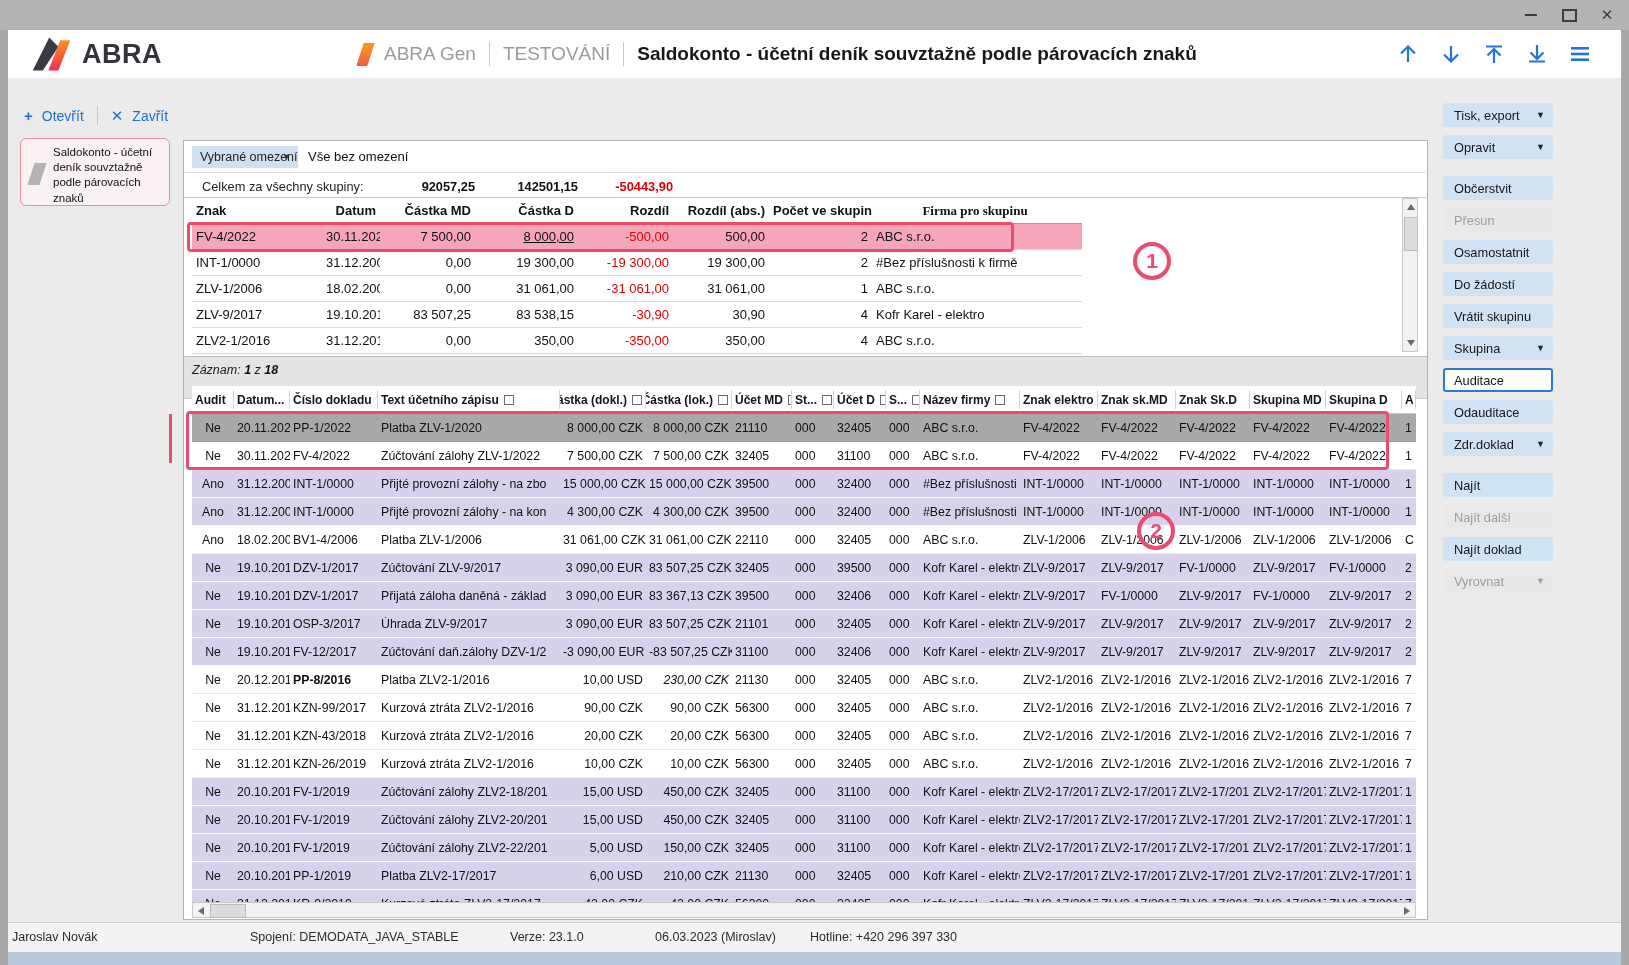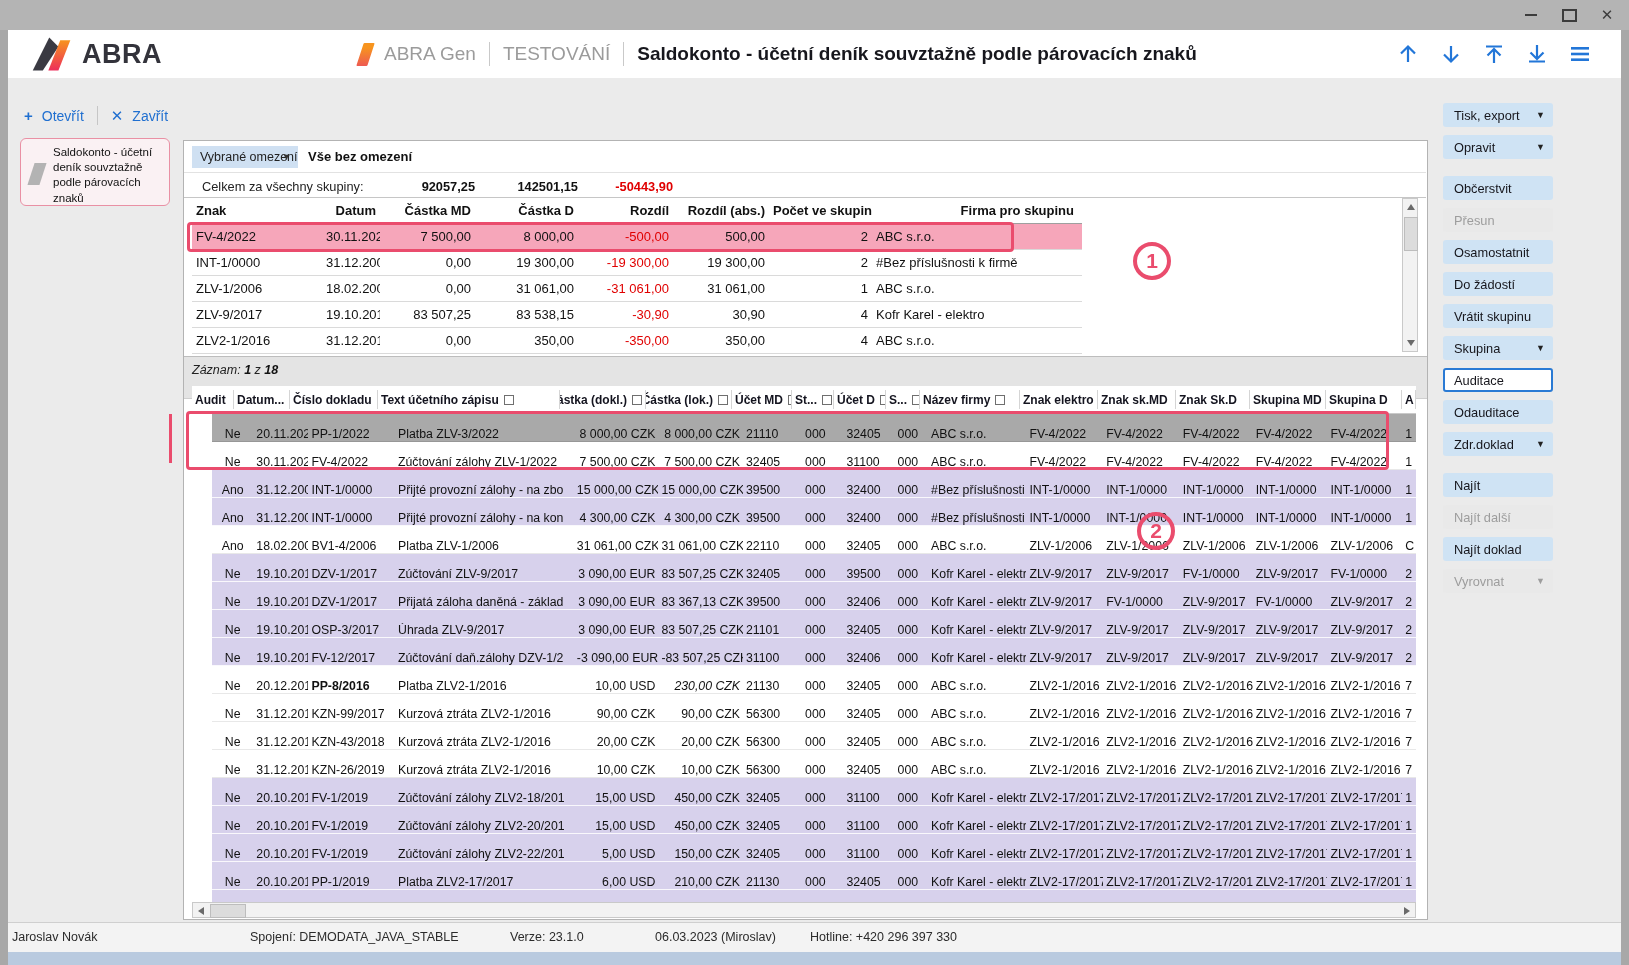--- a/index.html
+++ b/index.html
@@ -34,21 +34,21 @@
   
   .tabs{position:absolute;left:200px;top:98px;height:36px;display:flex;}
   .tab{margin-right:48px;font-size:14px;color:#17171d;padding:6px 2px 9px 2px;cursor:pointer;}
   .tab.active{border-bottom:3px solid #e8386b;font-weight:400;}
   .ak{text-decoration:underline;}
   
   .panel{position:absolute;left:183px;top:140px;width:1245px;height:780px;background:#ffffff;border:1px solid #b3b3b3;box-sizing:border-box;}
   .filterbox{position:absolute;left:192px;top:146px;width:106px;height:22px;background:#cfe0f2;display:flex;align-items:center;
              font-size:12.5px;color:#222;padding-left:8px;box-sizing:border-box;cursor:pointer;}
   .filterbox .caret{position:absolute;right:7px;font-size:9px;color:#333;}
-  .filterval{position:absolute;left:308px;top:146px;height:22px;line-height:22px;font-size:13px;font-weight:700;color:#111;}
+  .filterval{position:absolute;left:308px;top:146px;height:22px;line-height:22px;font-size:13px;font-weight:400;color:#111;}
   .filterline{position:absolute;left:184px;top:172px;width:1242px;height:1px;background:#e2e2e2;}
   .sumrow{position:absolute;left:0;top:176px;width:100%;height:22px;font-size:12.8px;color:#222;}
   .sumlabel{position:absolute;left:202px;top:3px;}
   .sumnum{position:absolute;top:3px;text-align:right;font-weight:700;color:#111;}
   .sumline{position:absolute;left:184px;top:197px;width:1242px;height:1px;background:#c6c6c6;}
   .neg{color:#e00000 !important;}
   
   .ggrid{position:absolute;left:192px;top:198px;width:890px;}
   .g-hrow{display:flex;height:25px;border-bottom:1px solid #9f9f9f;align-items:center;}
   .g-hcell{font-size:13px;font-weight:700;color:#111;white-space:nowrap;overflow:hidden;box-sizing:border-box;padding:0 4px;}
@@ -58,21 +58,21 @@
   
   .recstrip{position:absolute;left:184px;top:356px;width:1243px;height:43px;background:#e4e4e4;border-top:1px solid #bdbdbd;border-bottom:1px solid #cfcfcf;box-sizing:border-box;font-style:italic;}
   .rectext{position:absolute;left:8px;top:6px;font-size:12.5px;color:#222;}
   .rectext b{font-weight:700;color:#111;}
   
   .jgrid{position:absolute;left:192px;top:386px;width:1224px;}
   .j-hrow{display:flex;height:27px;border-bottom:1px solid #c9c9c9;align-items:center;background:#fff;}
   .j-hcell{font-size:12px;font-weight:700;color:#14141f;white-space:nowrap;overflow:hidden;box-sizing:border-box;
            padding:0 3px;border-right:1px solid #d5d5d5;height:19px;display:flex;align-items:center;}
   .fbox{display:inline-block;width:8px;height:8px;border:1px solid #6f6f6f;margin-left:5px;flex:0 0 auto;background:#fff;}
-  .j-row{display:flex;height:27px;align-items:flex-end;background:#fff;border-bottom:1px solid #e8e8e8;cursor:default;margin-left:20px;}
+  .j-row{display:flex;height:27px;align-items:center;background:#fff;border-bottom:1px solid #e8e8e8;cursor:default;}
   .j-row.lavender{background:#d7d1ec;border-bottom:1px solid rgba(255,255,255,.85);}
   .j-row.selected{background:#a9a9a9;border-bottom:1px solid #979797;}
   .j-cell{font-size:12.3px;color:#111;white-space:nowrap;overflow:hidden;box-sizing:border-box;padding:0 3px;}
   
   .vscroll{position:absolute;left:1402px;top:198px;width:16px;height:154px;background:#f2f2f2;border:1px solid #c9c9c9;box-sizing:border-box;}
   .vthumb{position:absolute;left:1px;top:18px;width:12px;height:32px;background:#dcdcdc;border:1px solid #bdbdbd;}
   .tri{width:0;height:0;position:absolute;}
   .tri-up{left:4px;top:5px;border-left:4px solid transparent;border-right:4px solid transparent;border-bottom:6px solid #6a6a6a;}
   .tri-down{left:4px;bottom:5px;border-left:4px solid transparent;border-right:4px solid transparent;border-top:6px solid #6a6a6a;}
   .hscroll{position:absolute;left:192px;top:902px;width:1224px;height:16px;background:#f2f2f2;border:1px solid #c9c9c9;box-sizing:border-box;}
@@ -204,27 +204,27 @@
 
   <div class="ggrid" id="ggrid">
       <div class="g-hrow">
         <div class="g-hcell" style="width: 130px; text-align: left;">Znak</div>
         <div class="g-hcell" style="width: 58px; text-align: right;">Datum</div>
         <div class="g-hcell" style="width: 95px; text-align: right;">Částka MD</div>
         <div class="g-hcell" style="width: 103px; text-align: right;">Částka D</div>
         <div class="g-hcell" style="width: 95px; text-align: right;">Rozdíl</div>
         <div class="g-hcell" style="width: 96px; text-align: right;">Rozdíl (abs.)</div>
         <div class="g-hcell" style="width: 103px; text-align: right;">Počet ve skupině</div>
-        <div class="g-hcell" style="width: 206px; text-align: right;">Firma pro skupinu</div>
+        <div class="g-hcell" style="width: 206px; text-align: center; font-family: Liberation Serif, serif;">Firma pro skupinu</div>
       </div>
       <div class="g-row hl">
         <div class="g-cell" style="width: 130px; text-align: left;">FV-4/2022</div>
         <div class="g-cell" style="width: 58px; text-align: right;">30.11.2022</div>
         <div class="g-cell" style="width: 95px; text-align: right;">7 500,00</div>
-        <div class="g-cell" style="width: 103px; text-align: right;">8 000,00</div>
+        <div class="g-cell" style="width: 103px; text-align: right; text-decoration: underline;">8 000,00</div>
         <div class="g-cell neg" style="width: 95px; text-align: right;">-500,00</div>
         <div class="g-cell" style="width: 96px; text-align: right;">500,00</div>
         <div class="g-cell" style="width: 103px; text-align: right;">2</div>
         <div class="g-cell" style="width: 206px; text-align: left;">ABC s.r.o.</div>
       </div>
       <div class="g-row">
         <div class="g-cell" style="width: 130px; text-align: left;">INT-1/0000</div>
         <div class="g-cell" style="width: 58px; text-align: right;">31.12.2005</div>
         <div class="g-cell" style="width: 95px; text-align: right;">0,00</div>
         <div class="g-cell" style="width: 103px; text-align: right;">19 300,00</div>
@@ -341,21 +341,21 @@
           <span>Skupina D</span>
         </div>
         <div class="j-hcell" style="width: 14px; justify-content: flex-start;">
           <span>A</span>
         </div>
       </div>
       <div class="j-row selected">
         <div class="j-cell" style="width: 42px; text-align: center;">Ne</div>
         <div class="j-cell" style="width: 56px; text-align: left;">20.11.2022</div>
         <div class="j-cell" style="width: 88px; text-align: left;">PP-1/2022</div>
-        <div class="j-cell" style="width: 182px; text-align: left;">Platba ZLV-3/2022</div>
+        <div class="j-cell" style="width: 182px; text-align: left;">Platba ZLV-1/2020</div>
         <div class="j-cell" style="width: 86px; text-align: right;">8 000,00 CZK</div>
         <div class="j-cell" style="width: 86px; text-align: right;">8 000,00 CZK</div>
         <div class="j-cell" style="width: 60px; text-align: left;">21110</div>
         <div class="j-cell" style="width: 42px; text-align: left;">000</div>
         <div class="j-cell" style="width: 52px; text-align: left;">32405</div>
         <div class="j-cell" style="width: 34px; text-align: left;">000</div>
         <div class="j-cell" style="width: 100px; text-align: left;">ABC s.r.o.</div>
         <div class="j-cell" style="width: 78px; text-align: left;">FV-4/2022</div>
         <div class="j-cell" style="width: 78px; text-align: left;">FV-4/2022</div>
         <div class="j-cell" style="width: 74px; text-align: left;">FV-4/2022</div>

